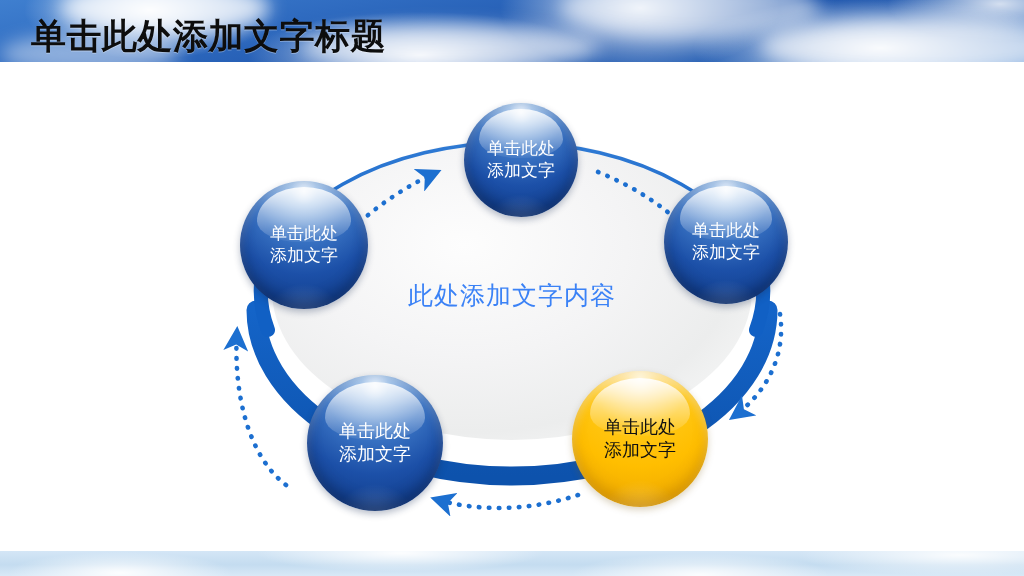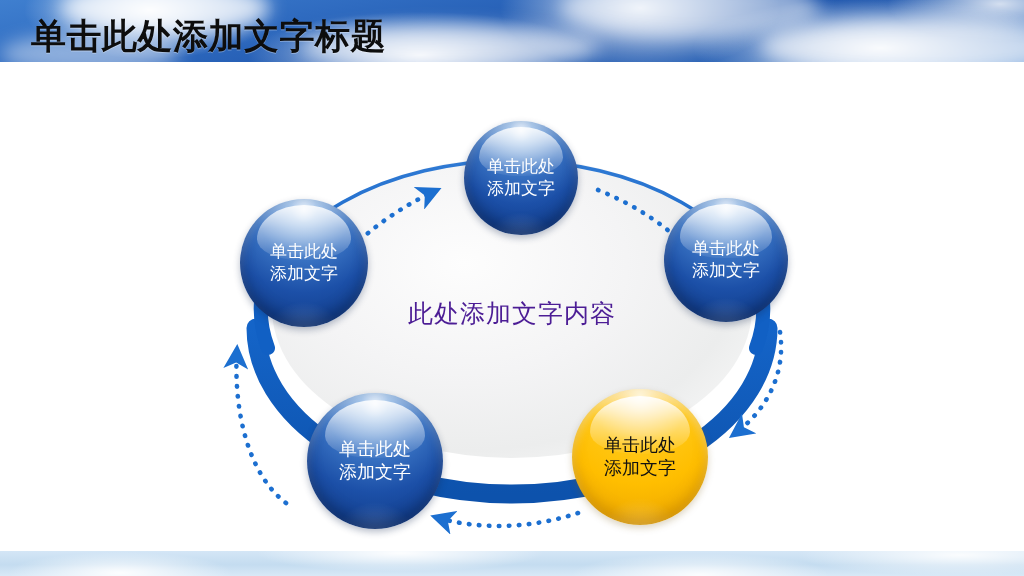--- a/index.html
+++ b/index.html
@@ -79,21 +79,20 @@
       linear-gradient(180deg, #d4e6f6 0%, #c4dcf0 55%, #d8e9f7 100%);
   }
 
   
   #stage {
     position: absolute;
     left: 0; top: 62px;
     width: 1024px;
     height: 489px;
     background: #ffffff;
-    margin-top: 18px;
   }
 
   
   #center-wash {
     position: absolute;
     left: 272px;
     top: 78px;
     width: 480px;
     height: 300px;
     border-radius: 50%;
@@ -179,21 +178,21 @@
   #node-bottom { left: 307px; top: 313px; width: 136px; height: 136px; font-size: 18px; }
   #node-left   { left: 240px; top: 119px; width: 128px; height: 128px; font-size: 17px; }
 
   #center-text {
     position: absolute;
     left: 332px;
     top: 217px;
     width: 360px;
     text-align: center;
     font-size: 25px;
-    color: #4c1d95;
+    color: #3b82f6;
     letter-spacing: 1px;
     white-space: nowrap;
   }
 </style>
 </head>
 <body>
 
 <div id="slide">
 
   <div id="header-band">

